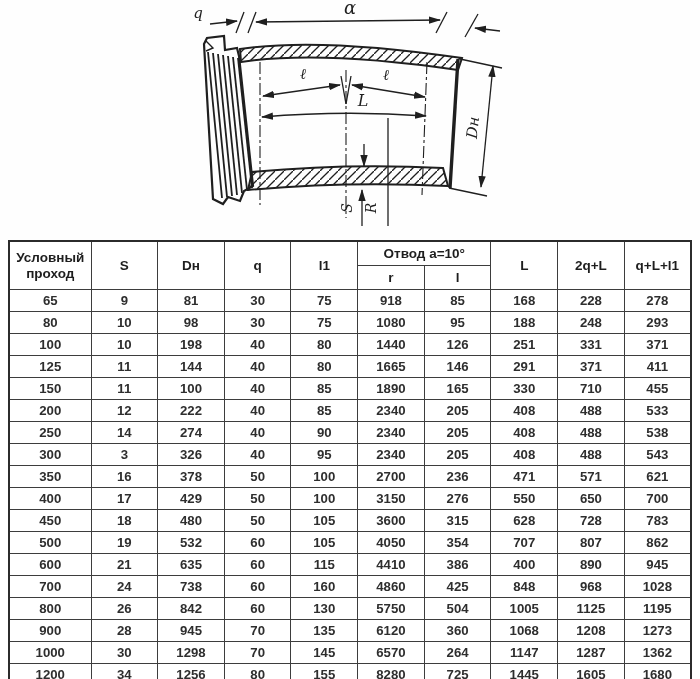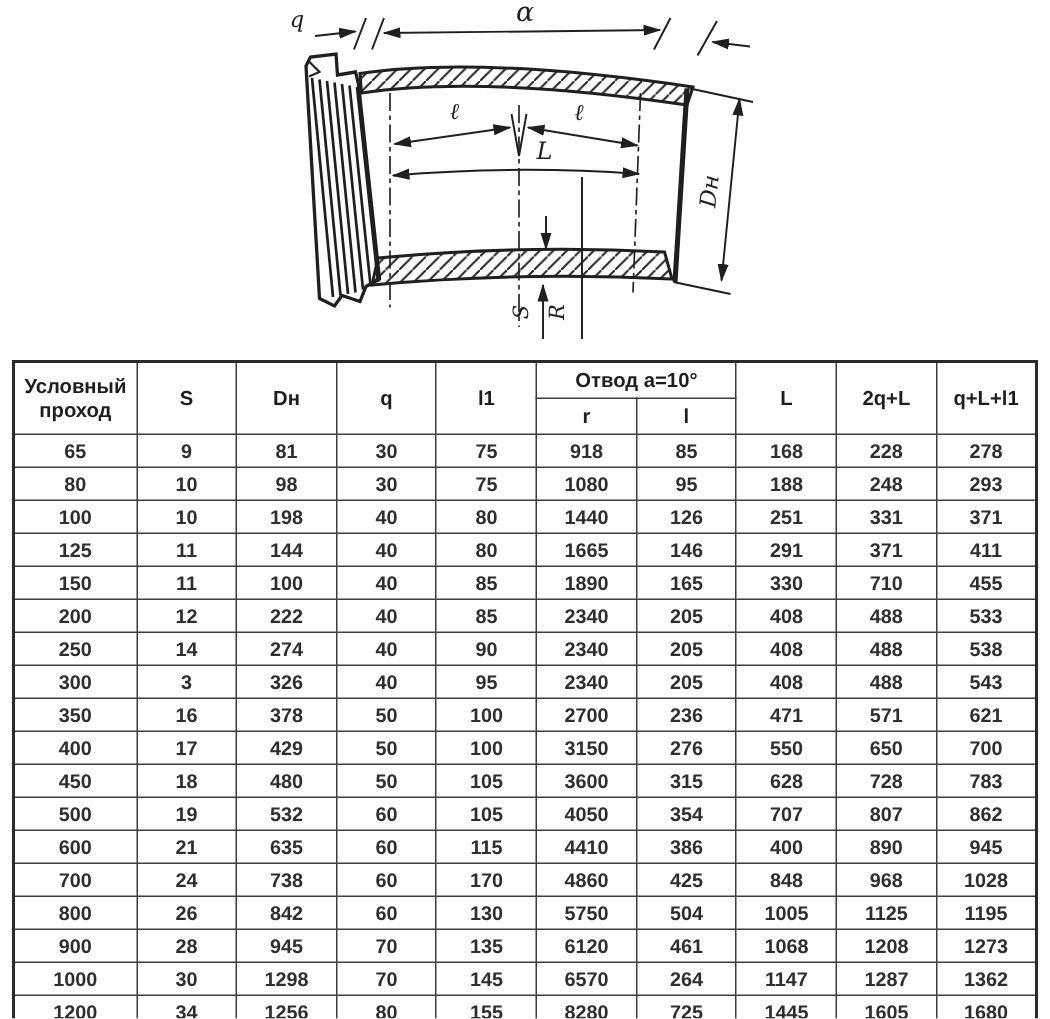--- a/index.html
+++ b/index.html
@@ -303,21 +303,21 @@
           <td>386</td>
           <td>400</td>
           <td>890</td>
           <td>945</td>
         </tr>
         <tr>
           <td>700</td>
           <td>24</td>
           <td>738</td>
           <td>60</td>
-          <td>170</td>
+          <td>160</td>
           <td>4860</td>
           <td>425</td>
           <td>848</td>
           <td>968</td>
           <td>1028</td>
         </tr>
         <tr>
           <td>800</td>
           <td>26</td>
           <td>842</td>
@@ -329,21 +329,21 @@
           <td>1125</td>
           <td>1195</td>
         </tr>
         <tr>
           <td>900</td>
           <td>28</td>
           <td>945</td>
           <td>70</td>
           <td>135</td>
           <td>6120</td>
-          <td>461</td>
+          <td>360</td>
           <td>1068</td>
           <td>1208</td>
           <td>1273</td>
         </tr>
         <tr>
           <td>1000</td>
           <td>30</td>
           <td>1298</td>
           <td>70</td>
           <td>145</td>

